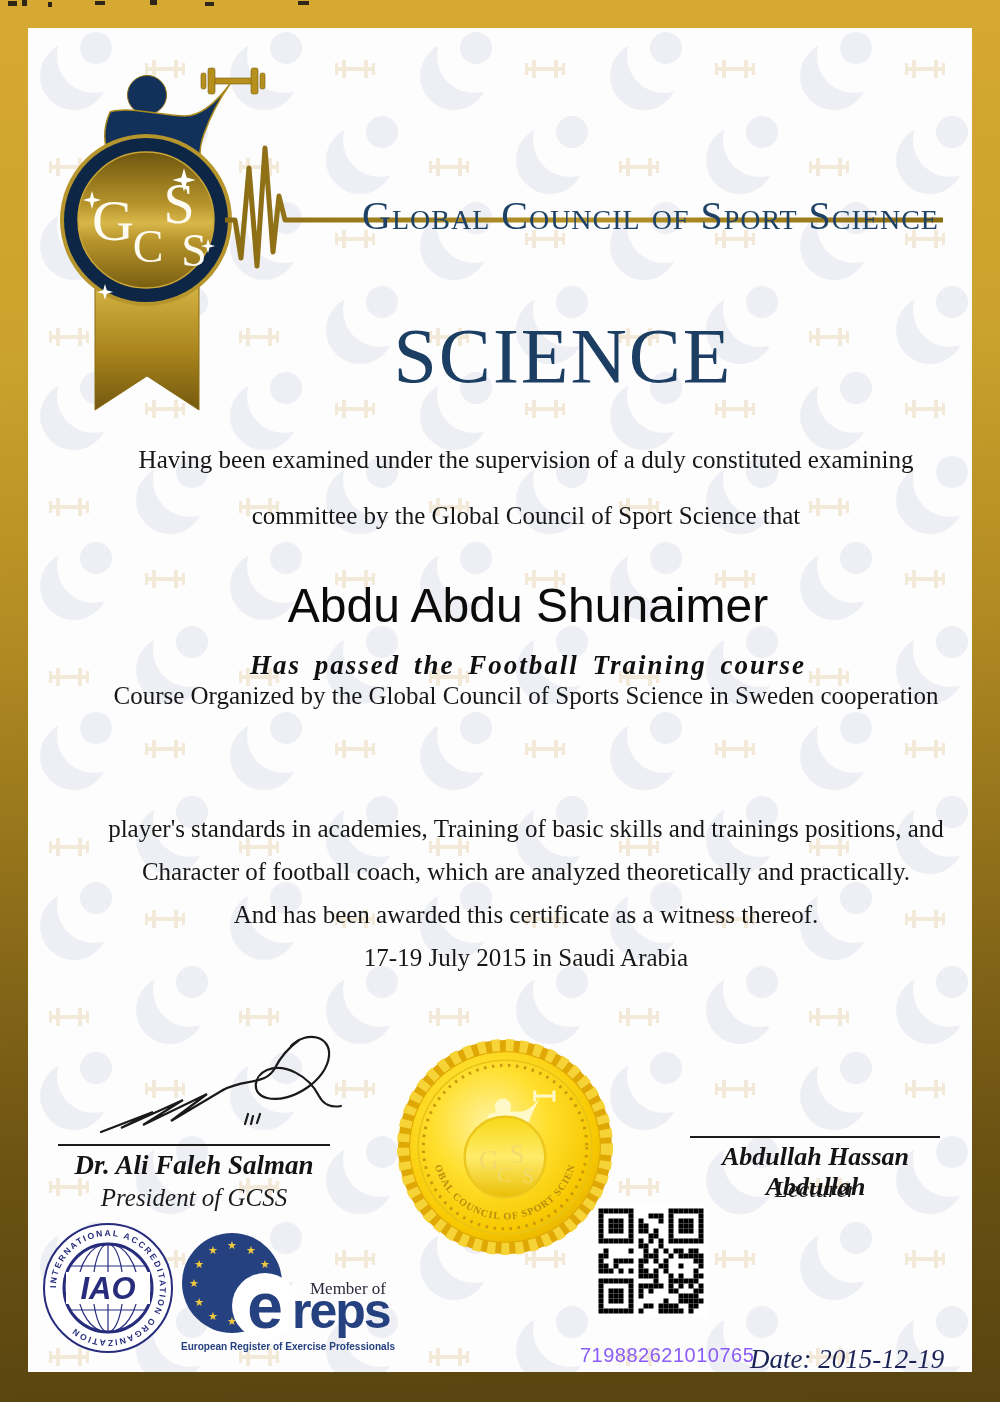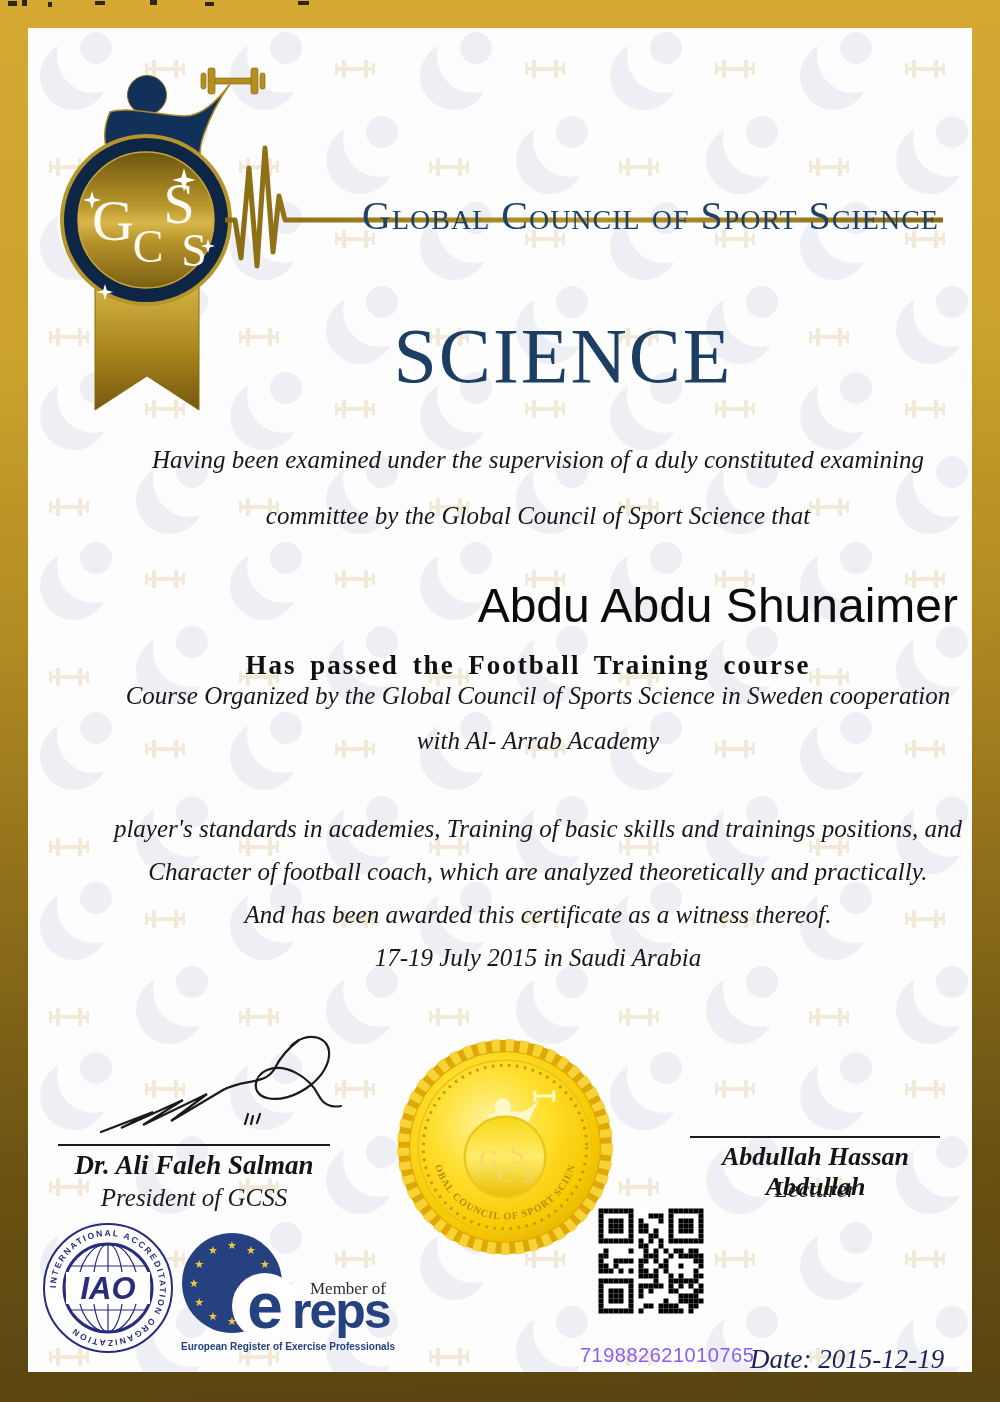--- a/index.html
+++ b/index.html
@@ -9,26 +9,26 @@
   .panel{position:absolute;left:28px;top:28px;right:28px;bottom:30px;background:#fdfdfe;}
   .wm{position:absolute;inset:0;}
   .abs{position:absolute;}
   .ctr{text-align:center;}
   .artifact{position:absolute;background:#2e2618;}
 
   .org-title{left:295px;top:164px;width:655px;font-size:40px;color:#1d4266;
              font-variant:small-caps;letter-spacing:1px;font-family:"Liberation Serif",serif;}
   .diploma{left:100px;top:283px;width:870px;font-size:78px;color:#1c3e63;letter-spacing:2px;
            font-family:"Liberation Serif",serif;}
-  .script{left:80px;width:860px;font-style:italic;color:#171717;font-family:"Liberation Serif",serif;}
+  .script{left:68px;width:860px;color:#171717;font-family:"Liberation Serif",serif;}
   .pre1{top:418px;font-size:25px;}
   .pre2{top:474px;font-size:25px;}
   .name{left:70px;top:550px;width:860px;font-size:48px;color:#0b0b0b;
-        font-family:"Liberation Sans",sans-serif;text-align:right;}
-  .ach{left:70px;top:622px;width:860px;font-size:27px;font-weight:bold;
+        font-family:"Liberation Sans",sans-serif;}
+  .ach{left:70px;top:622px;width:860px;font-size:27px;font-weight:bold;font-style:italic;
        letter-spacing:2px;word-spacing:5px;color:#101010;font-family:"Liberation Serif",serif;}
   .bodyline{font-size:25px;}
   .sigline{height:2px;background:#1c1c1c;}
   .signame{font-size:27px;font-weight:bold;font-style:italic;color:#141414;}
   .sigtitle{font-size:25px;font-style:italic;color:#1b1b1b;}
   .qrnum{left:552px;top:1316px;width:158px;font-size:20px;letter-spacing:.5px;color:#8b5cf6;
          font-family:"Liberation Sans",sans-serif;text-align:center;}
   .date{left:722px;top:1288px;width:230px;font-size:27px;font-style:italic;color:#1b2356;
         font-family:"Liberation Serif",serif;margin-top:28px;}
 </style>
@@ -141,21 +141,20 @@
 
     <div class="abs ctr diploma">SCIENCE</div>
 
     <div class="abs ctr script pre1">Having been examined under the supervision of a duly constituted examining</div>
     <div class="abs ctr script pre2">committee by the Global Council of Sport Science that</div>
 
     <div class="abs ctr name">Abdu Abdu Shunaimer</div>
     <div class="abs ctr ach">Has passed the Football Training course</div>
 
     <div class="abs ctr script bodyline" style="top:654px">Course Organized by the Global Council of Sports Science in Sweden cooperation</div>
-    <div class="abs ctr script bodyline" style="top:699px">with Al- Arrab Academy</div>
     <div class="abs ctr script bodyline" style="top:787px">player's standards in academies, Training of basic skills and trainings positions, and</div>
     <div class="abs ctr script bodyline" style="top:830px">Character of football coach, which are analyzed theoretically and practically.</div>
     <div class="abs ctr script bodyline" style="top:873px">And has been awarded this certificate as a witness thereof.</div>
     <div class="abs ctr script bodyline" style="top:916px">17-19 July 2015 in Saudi Arabia</div>
 
     <svg class="abs" style="left:67px;top:1000px" width="260" height="118" viewBox="0 0 260 118">
       <g fill="none" stroke="#1a1a1a" stroke-width="2.2" stroke-linecap="round">
         <path d="M6,104 L58,84 L26,100 L88,72 L48,97 L112,66 L76,93 L128,62"></path>
         <path d="M196,18 C212,2 236,8 234,28 C232,52 196,76 172,70 C156,66 158,48 172,42 C190,35 214,48 224,68 C228,76 236,80 246,78"></path>
         <path d="M128,62 C150,50 170,58 180,40 C186,28 196,18 204,12"></path>

